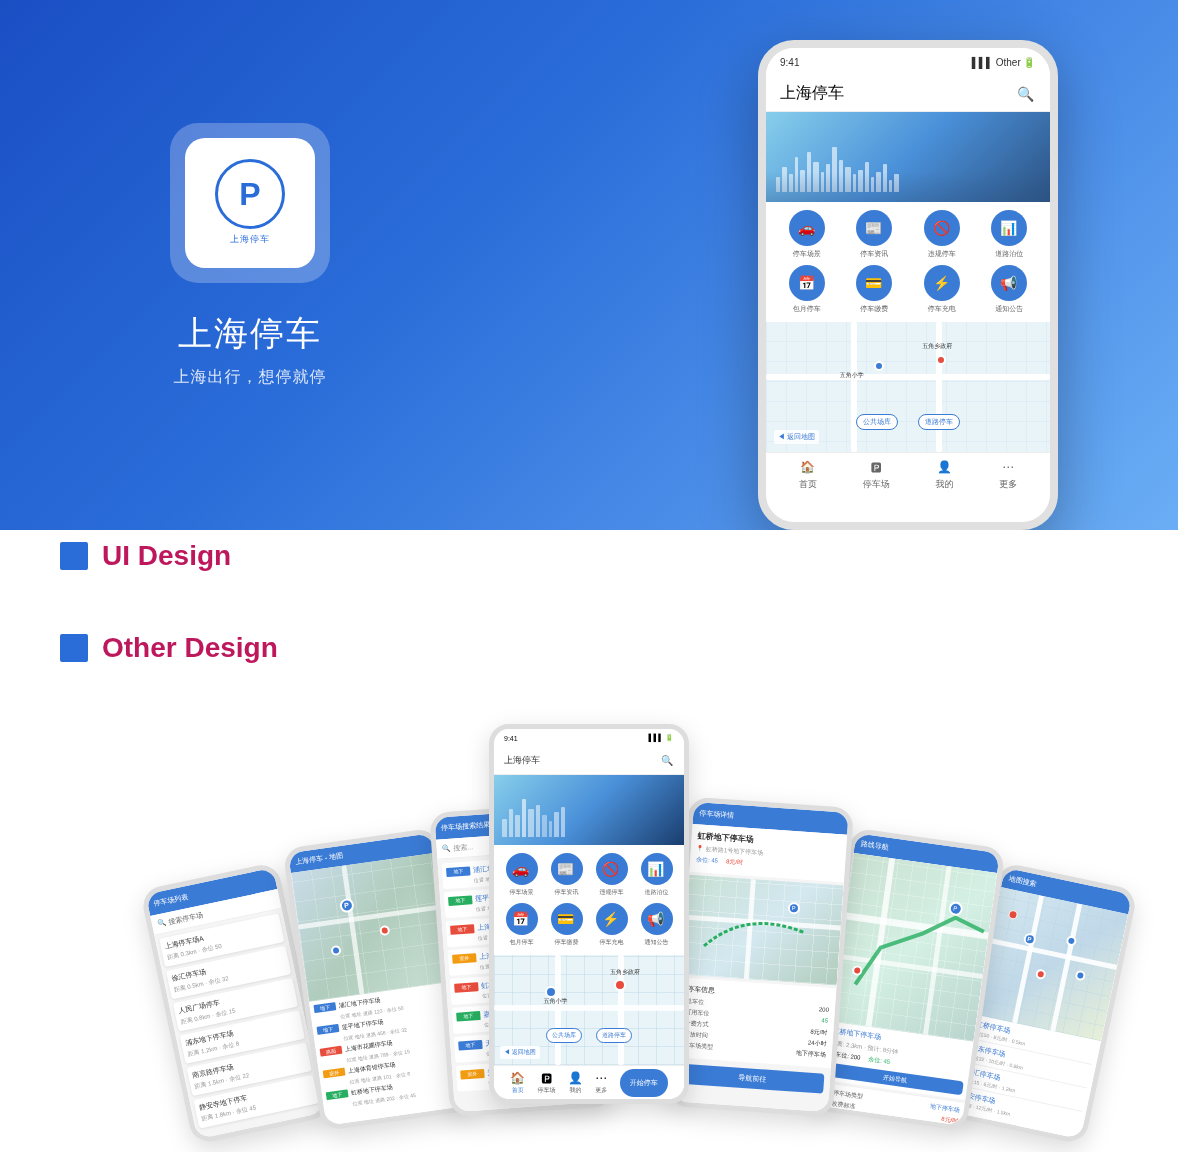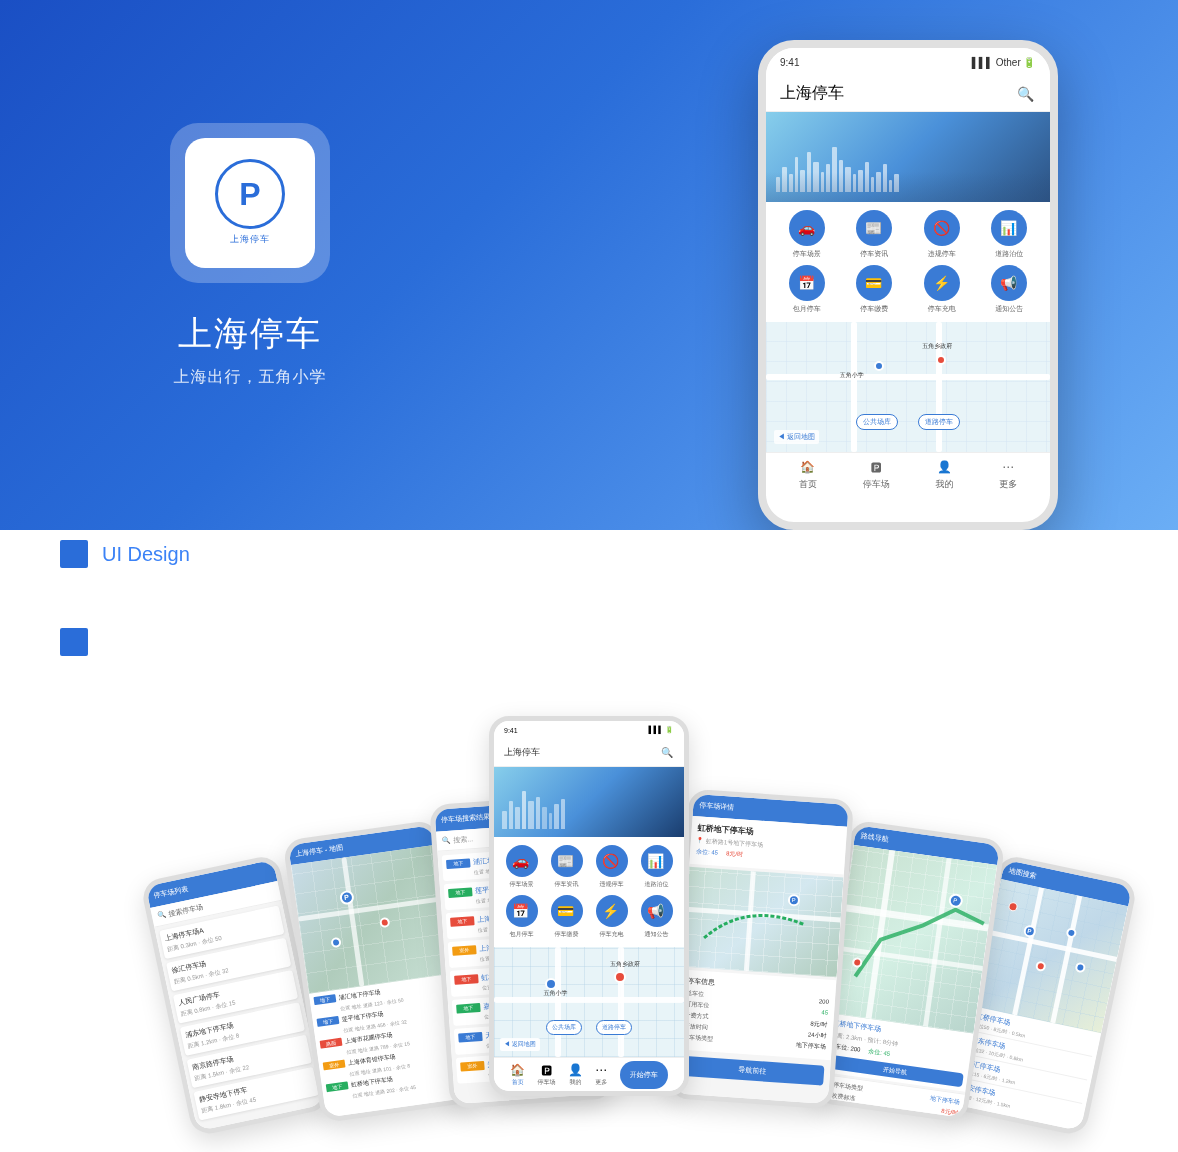--- a/index.html
+++ b/index.html
@@ -285,23 +285,23 @@
 
     .section-square {
       width: 28px;
       height: 28px;
       background: #2a6dd9;
       border-radius: 2px;
       flex-shrink: 0;
     }
 
     .section-title {
-      font-size: 20px;
-      font-weight: 400;
-      color: #3b82f6;
+      font-size: 28px;
+      font-weight: 700;
+      color: #be185d;
     }
 
     
     .ui-design-section {
       background: white;
       padding: 10px 60px 30px 60px;
     }
 
     
     .other-design-section {
@@ -348,21 +348,21 @@
   <div class="hero-left">
     <div class="app-icon-wrapper">
       <div class="app-icon-inner">
         <div class="parking-p">
           <span>P</span>
         </div>
         <span class="app-icon-subtitle">上海停车</span>
       </div>
     </div>
     <div class="app-title">上海停车</div>
-    <div class="app-subtitle">上海出行，五角小学</div>
+    <div class="app-subtitle">上海出行，想停就停</div>
   </div>
 
   <div class="hero-right">
     <div class="phone-mockup">
 
       <div class="phone-status-bar">
         <span>9:41</span>
         <span>▌▌▌ Other 🔋</span>
       </div>
 
@@ -475,20 +475,21 @@
 <div class="ui-design-section">
   <div class="section-header">
     <div class="section-square"></div>
     <span class="section-title">UI Design</span>
   </div>
 </div>
 
 <div class="other-design-section">
   <div class="section-header">
     <div class="section-square"></div>
+    <span class="section-title">Other Design</span>
   </div>
 
   <div class="phone-gallery">
 
     <div class="gallery-phone" style="width:140px;height:260px;left:calc(50% - 430px);z-index:1;transform:rotate(-12deg) translateY(30px);">
       <div class="mini-screen-header">
         <span style="color:white;font-size:7px;">停车场列表</span>
       </div>
       <div style="background:#f5f5f5;height:238px;overflow:hidden;">
         <div style="height:20px;background:white;border-bottom:1px solid #eee;display:flex;align-items:center;padding:0 6px;font-size:7px;color:#666;">

